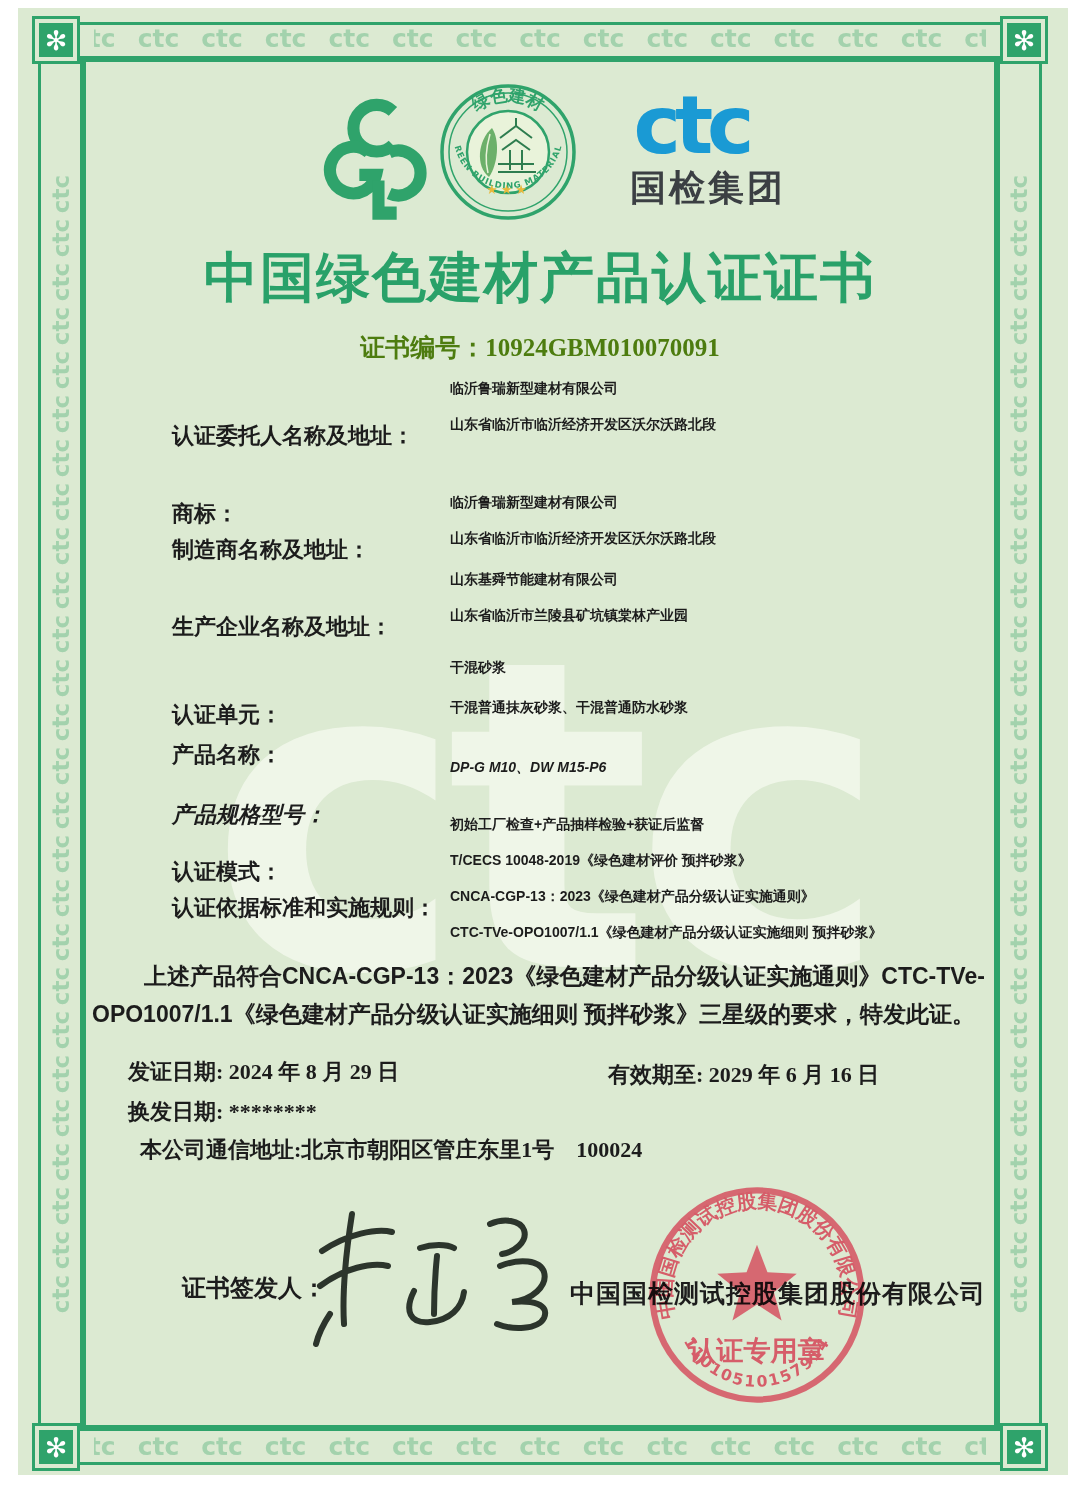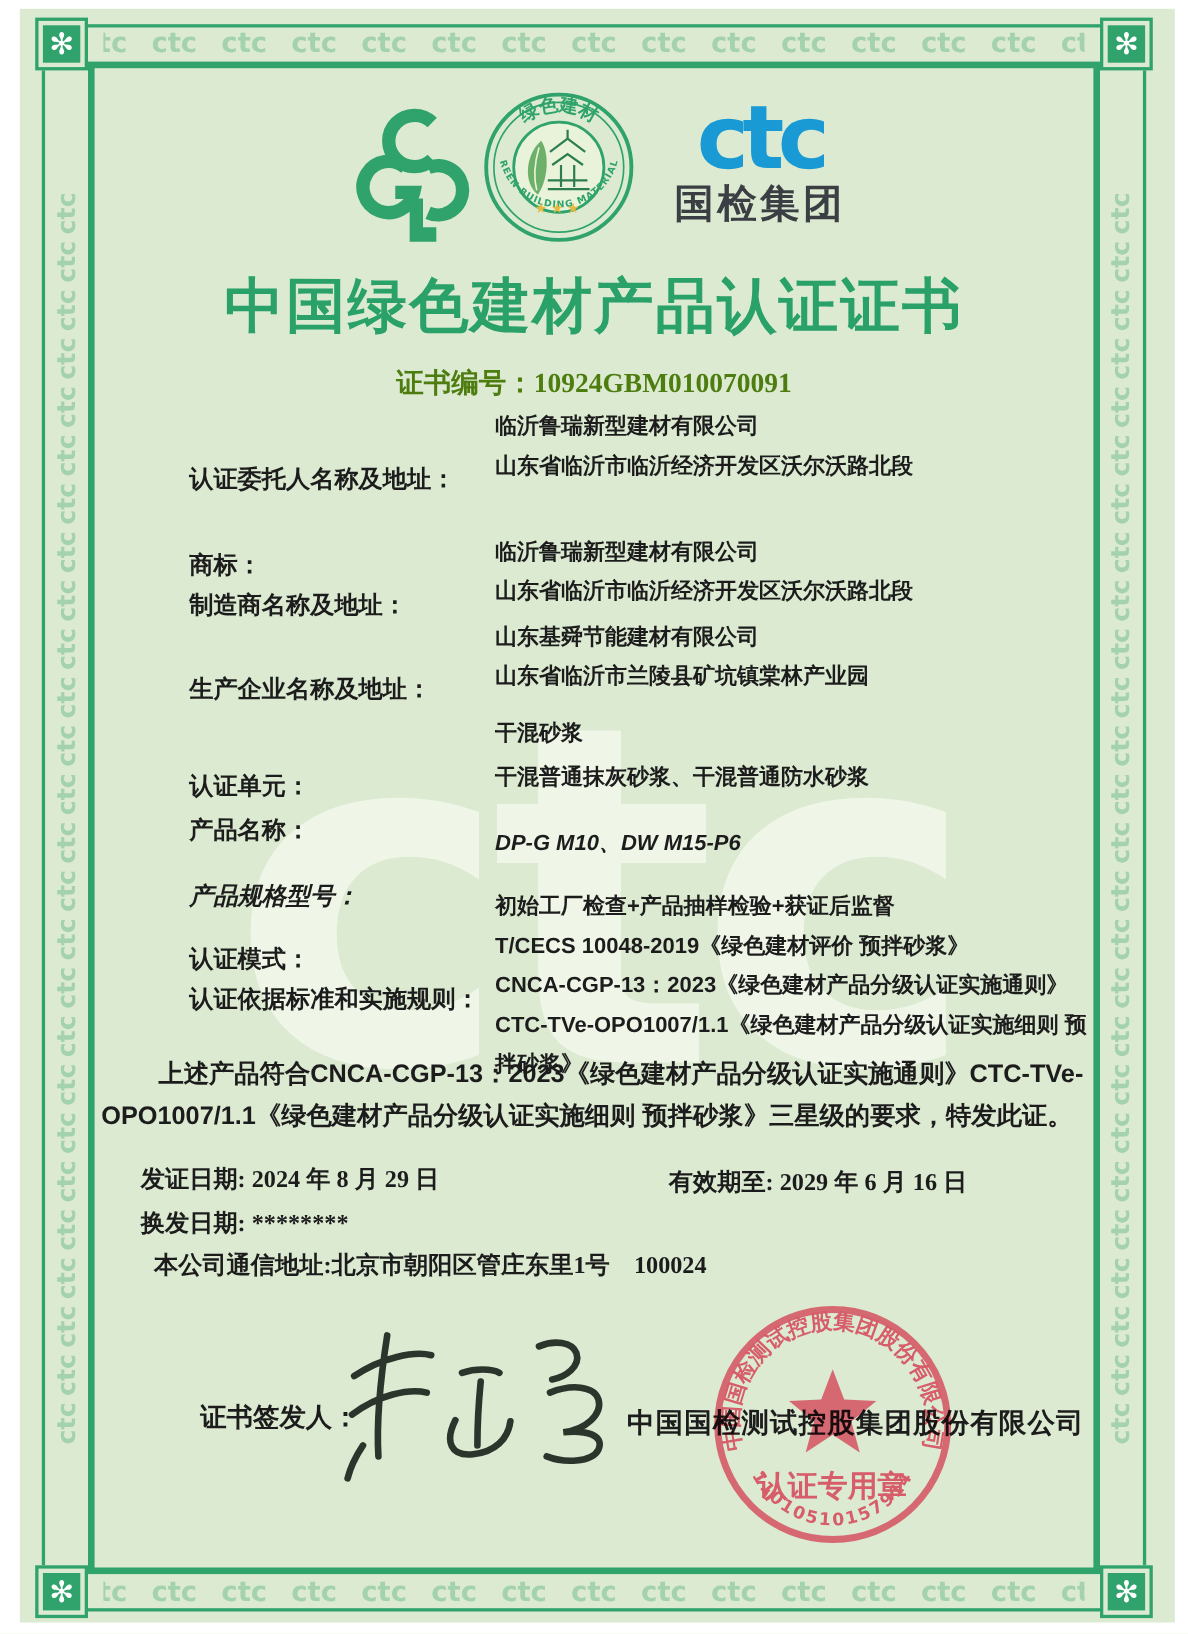--- a/index.html
+++ b/index.html
@@ -30,32 +30,32 @@
              letter-spacing:-18px;color:rgba(251,253,246,0.60);z-index:1;user-select:none;}
 
   .content{position:absolute;inset:0;z-index:2;}
 
   
   .logo-gp{position:absolute;left:322px;top:84px;}
   .logo-badge{position:absolute;left:438px;top:82px;}
   .logo-ctc{position:absolute;left:596px;top:86px;width:190px;text-align:center;}
   .ctc-word{font-family:"DejaVu Sans",sans-serif;font-weight:bold;font-size:80px;line-height:80px;
             color:#1a9ad4;letter-spacing:-6px;}
-  .ctc-sub{font-family:Liberation Mono, monospace;font-weight:bold;font-size:36px;line-height:40px;
-           color:#3b3f43;letter-spacing:3px;margin-top:2px;}
+  .ctc-sub{font-family:Liberation Sans, sans-serif;font-weight:bold;font-size:36px;line-height:40px;
+           color:#3b3f43;letter-spacing:3px;margin-top:2px;text-align:right;}
 
   .title{position:absolute;left:0;right:0;top:242px;text-align:center;font-size:54px;font-weight:bold;
          color:#29a169;letter-spacing:2px;}
   .certline{position:absolute;left:0;right:0;top:331px;text-align:center;font-size:25px;font-weight:bold;color:#4d7c0f;}
 
   
   .frow{position:absolute;left:172px;width:828px;}
   .flabel{display:inline-block;width:278px;vertical-align:top;font-size:22px;font-weight:bold;line-height:36px;margin-top:48px;}
   .flines{display:inline-block;width:540px;vertical-align:top;font-family:"Liberation Sans","DejaVu Sans",sans-serif;
-          font-size:20px;font-weight:bold;line-height:36px;}
+          font-size:14px;font-weight:bold;line-height:36px;}
   .f0{top:370px;} .f1{top:448px;} .f2{top:484px;} .f3{top:561px;} .f4{top:649px;}
   .f5{top:689px;} .f6{top:749px;font-style:italic;} .f7{top:806px;} .f8{top:842px;}
 
   .statement{position:absolute;left:92px;width:896px;top:957px;font-size:23px;font-weight:bold;
              line-height:38px;text-indent:52px;font-family:"Liberation Sans","DejaVu Sans",sans-serif;}
 
   .dates-left{position:absolute;left:128px;top:1052px;font-size:22px;font-weight:bold;line-height:40px;}
   .dates-right{position:absolute;left:608px;top:1060px;font-size:22px;font-weight:bold;}
 
   .notice{position:absolute;left:90px;width:900px;top:1132px;font-size:22px;font-weight:bold;line-height:35px;}

